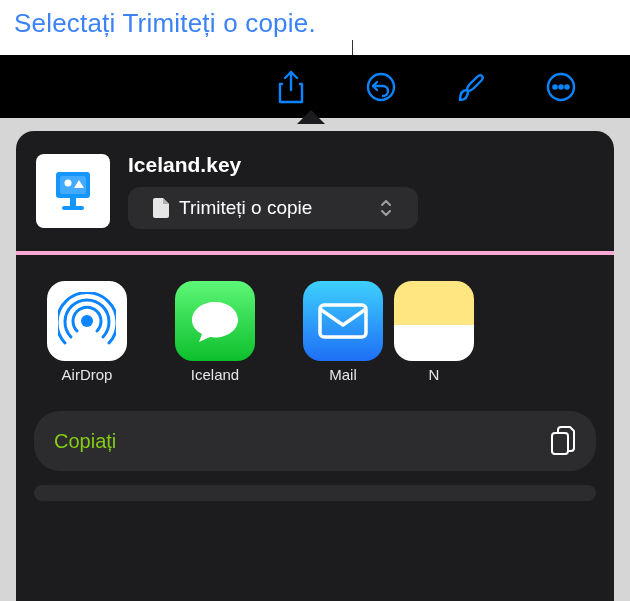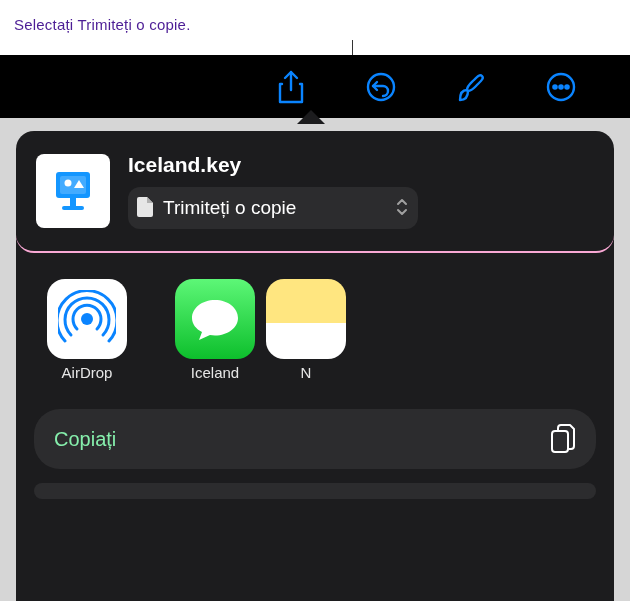--- a/index.html
+++ b/index.html
@@ -6,24 +6,24 @@
     body {
       width: 630px;
       height: 601px;
       background: #fff;
       font-family: -apple-system, "SF Pro Text", "Helvetica Neue", Arial, sans-serif;
       overflow: hidden;
       position: relative;
     }
     .callout {
       position: absolute;
-      top: 16px;
+      top: 8px;
       left: 14px;
-      font-size: 15px;
-      color: #4c1d95;
+      font-size: 26px;
+      color: #3b82f6;
       letter-spacing: 0.2px;
     }
     .callout-line {
       position: absolute;
       top: 40px;
       left: 352px;
       width: 1px;
       height: 176px;
       background: #333;
     }
@@ -75,44 +75,44 @@
       bottom: 0;
       background: #1c1c1e;
       border-radius: 18px 18px 0 0;
       overflow: hidden;
     }
     .doc-header {
       display: flex;
       align-items: center;
       gap: 18px;
       padding: 22px 24px 22px 20px;
-      border-bottom: 2px solid #f9a8d4;
-      border-radius: 18px;
+      border-bottom: 4px solid #f9a8d4;
     }
     .doc-thumb {
       width: 74px;
       height: 74px;
       border-radius: 8px;
       background: #fff;
       display: flex;
       align-items: center;
       justify-content: center;
     }
     .doc-title {
       color: #fff;
       font-size: 21px;
       font-weight: 600;
       margin-bottom: 10px;
     }
     .dropdown-btn {
       background: #2c2c2e;
       border: none;
       border-radius: 12px;
-      padding: 10px 9px;
-      display: flex;
+      padding: 10px 25px;
+      display: flex;
+      align-items: center;
       gap: 10px;
       color: #fff;
       font-size: 19px;
       cursor: pointer;
       min-width: 290px;
     }
     .dropdown-btn .spacer { flex: 1; }
     .share-row {
       display: flex;
       gap: 34px;
@@ -152,21 +152,21 @@
       padding: 10px 18px 0 18px;
     }
     .action-row {
       background: #2c2c2e;
       border-radius: 26px;
       height: 60px;
       display: flex;
       align-items: center;
       justify-content: space-between;
       padding: 0 20px;
-      color: #86efac;
+      color: #84cc16;
       font-size: 20px;
     }
     .action-row-2 {
       margin-top: 14px;
       background: #2c2c2e;
       border-radius: 14px;
       height: 16px;
     }
     svg { display: block; }
   </style>
@@ -261,20 +261,29 @@
 
         <div class="share-item">
           <div class="share-icon ic-messages">
             <svg width="54" height="50" viewBox="0 0 54 50">
               <path d="M27 6 C14 6 4 14 4 24 C4 30 8 35 14 38 L11 46 L22 41 C23.6 41.3 25.3 41.5 27 41.5 C40 41.5 50 33.5 50 24 C50 14 40 6 27 6 Z" fill="#fff"></path>
             </svg>
           </div>
           <div class="share-label">Iceland</div>
         </div>
 
+        <div class="share-item">
+          <div class="share-icon ic-mail">
+            <svg width="54" height="40" viewBox="0 0 54 40" fill="none" stroke="#fff" stroke-width="3.5" stroke-linejoin="round">
+              <rect x="4" y="4" width="46" height="32" rx="4"></rect>
+              <path d="M4 8 L27 24 L50 8"></path>
+            </svg>
+          </div>
+          <div class="share-label">Mail</div>
+        </div>
 
 
         <div class="share-item">
           <div class="share-icon ic-notes"></div>
           <div class="share-label">N</div>
         </div>
       </div>
 
       <div class="action-list">
         <div class="action-row">

